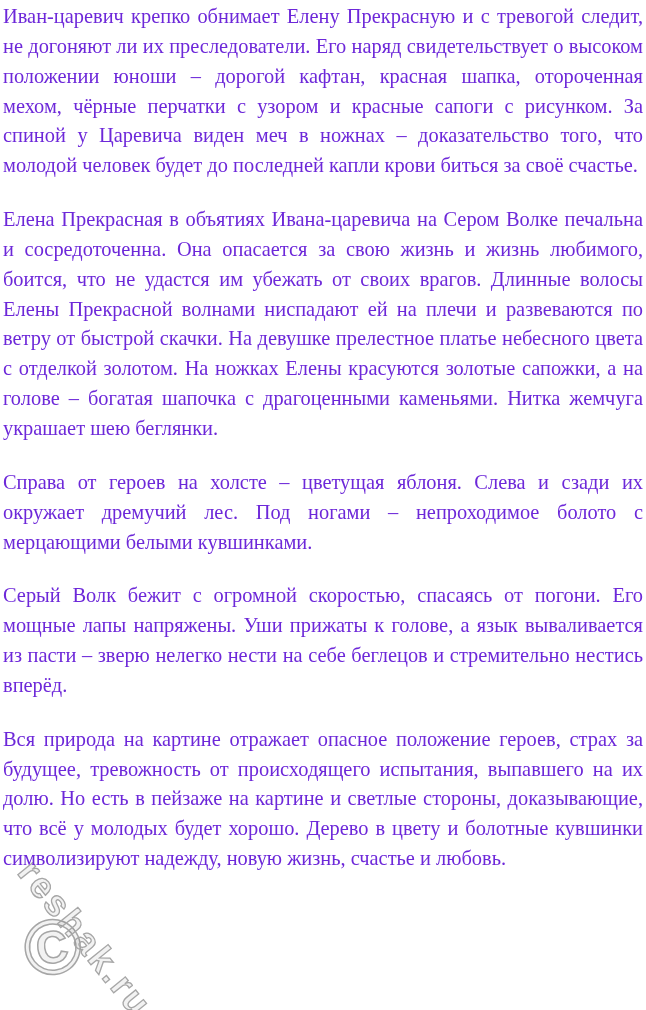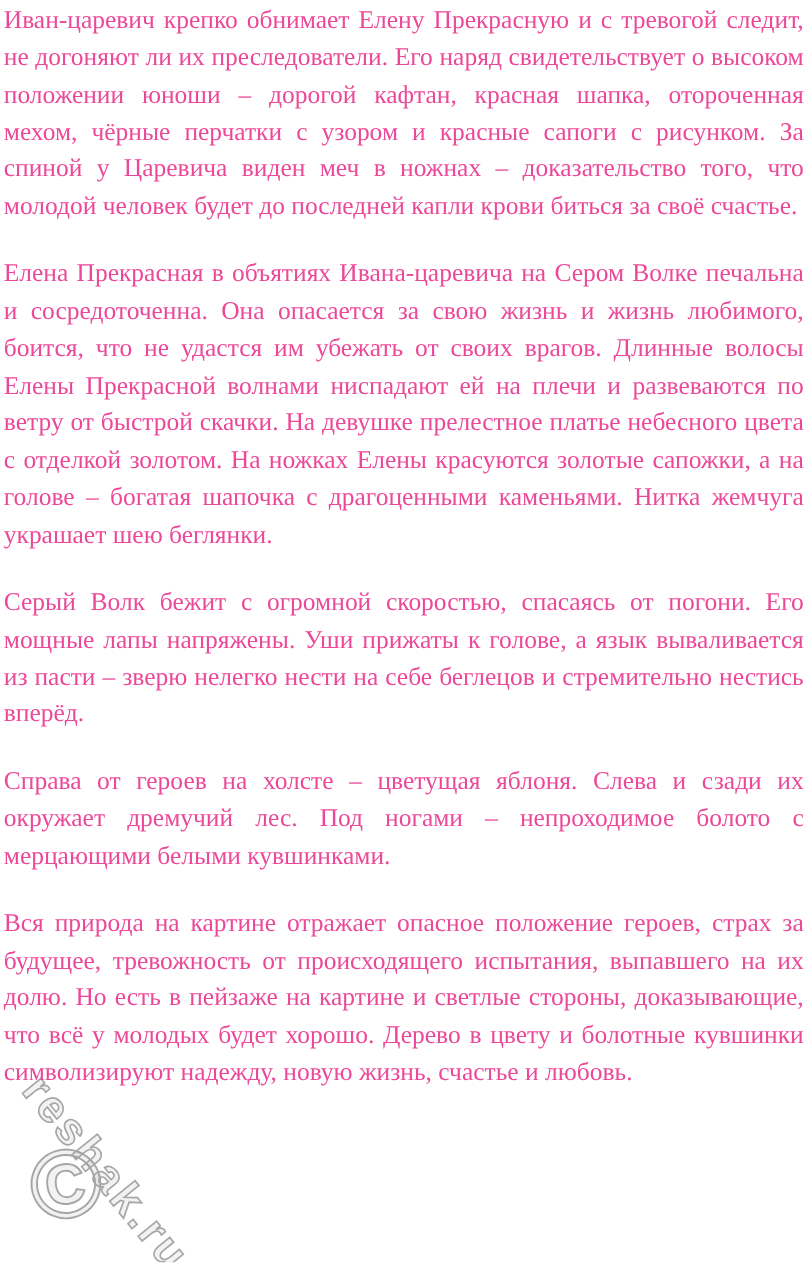--- a/index.html
+++ b/index.html
@@ -15,21 +15,21 @@
     overflow: hidden;
     box-sizing: border-box;
   }
   .essay {
     position: relative;
     z-index: 2;
     padding: 2px 3px 0 3px;
     font-family: "Liberation Serif", "DejaVu Serif", serif;
     font-size: 20.4px;
     line-height: 29.85px;
-    color: #ec4899;
+    color: #6d28d9;
     text-align: justify;
   }
   .essay p {
     margin: 0 0 24px 0;
   }
   .essay p:last-child {
     margin-bottom: 0;
   }
   .watermark-layer {
     position: absolute;
@@ -73,18 +73,18 @@
 <div class="page">
 
   <div class="watermark-layer">
     <div class="wm-copy">©</div>
     <div class="wm-text">reshak.ru</div>
   </div>
 
   <div class="essay">
     <p>Иван-царевич крепко обнимает Елену Прекрасную и с тревогой следит, не догоняют ли их преследователи. Его наряд свидетельствует о высоком положении юноши – дорогой кафтан, красная шапка, отороченная мехом, чёрные перчатки с узором и красные сапоги с рисунком. За спиной у Царевича виден меч в ножнах – доказательство того, что молодой человек будет до последней капли крови биться за своё счастье.</p>
     <p>Елена Прекрасная в объятиях Ивана-царевича на Сером Волке печальна и сосредоточенна. Она опасается за свою жизнь и жизнь любимого, боится, что не удастся им убежать от своих врагов. Длинные волосы Елены Прекрасной волнами ниспадают ей на плечи и развеваются по ветру от быстрой скачки. На девушке прелестное платье небесного цвета с отделкой золотом. На ножках Елены красуются золотые сапожки, а на голове – богатая шапочка с драгоценными каменьями. Нитка жемчуга украшает шею беглянки.</p>
+    <p>Справа от героев на холсте – цветущая яблоня. Слева и сзади их окружает дремучий лес. Под ногами – непроходимое болото с мерцающими белыми кувшинками.</p>
     <p>Серый Волк бежит с огромной скоростью, спасаясь от погони. Его мощные лапы напряжены. Уши прижаты к голове, а язык вываливается из пасти – зверю нелегко нести на себе беглецов и стремительно нестись вперёд.</p>
-    <p>Справа от героев на холсте – цветущая яблоня. Слева и сзади их окружает дремучий лес. Под ногами – непроходимое болото с мерцающими белыми кувшинками.</p>
     <p>Вся природа на картине отражает опасное положение героев, страх за будущее, тревожность от происходящего испытания, выпавшего на их долю. Но есть в пейзаже на картине и светлые стороны, доказывающие, что всё у молодых будет хорошо. Дерево в цвету и болотные кувшинки символизируют надежду, новую жизнь, счастье и любовь.</p>
   </div>
 
 </div>
 
 </body></html>

